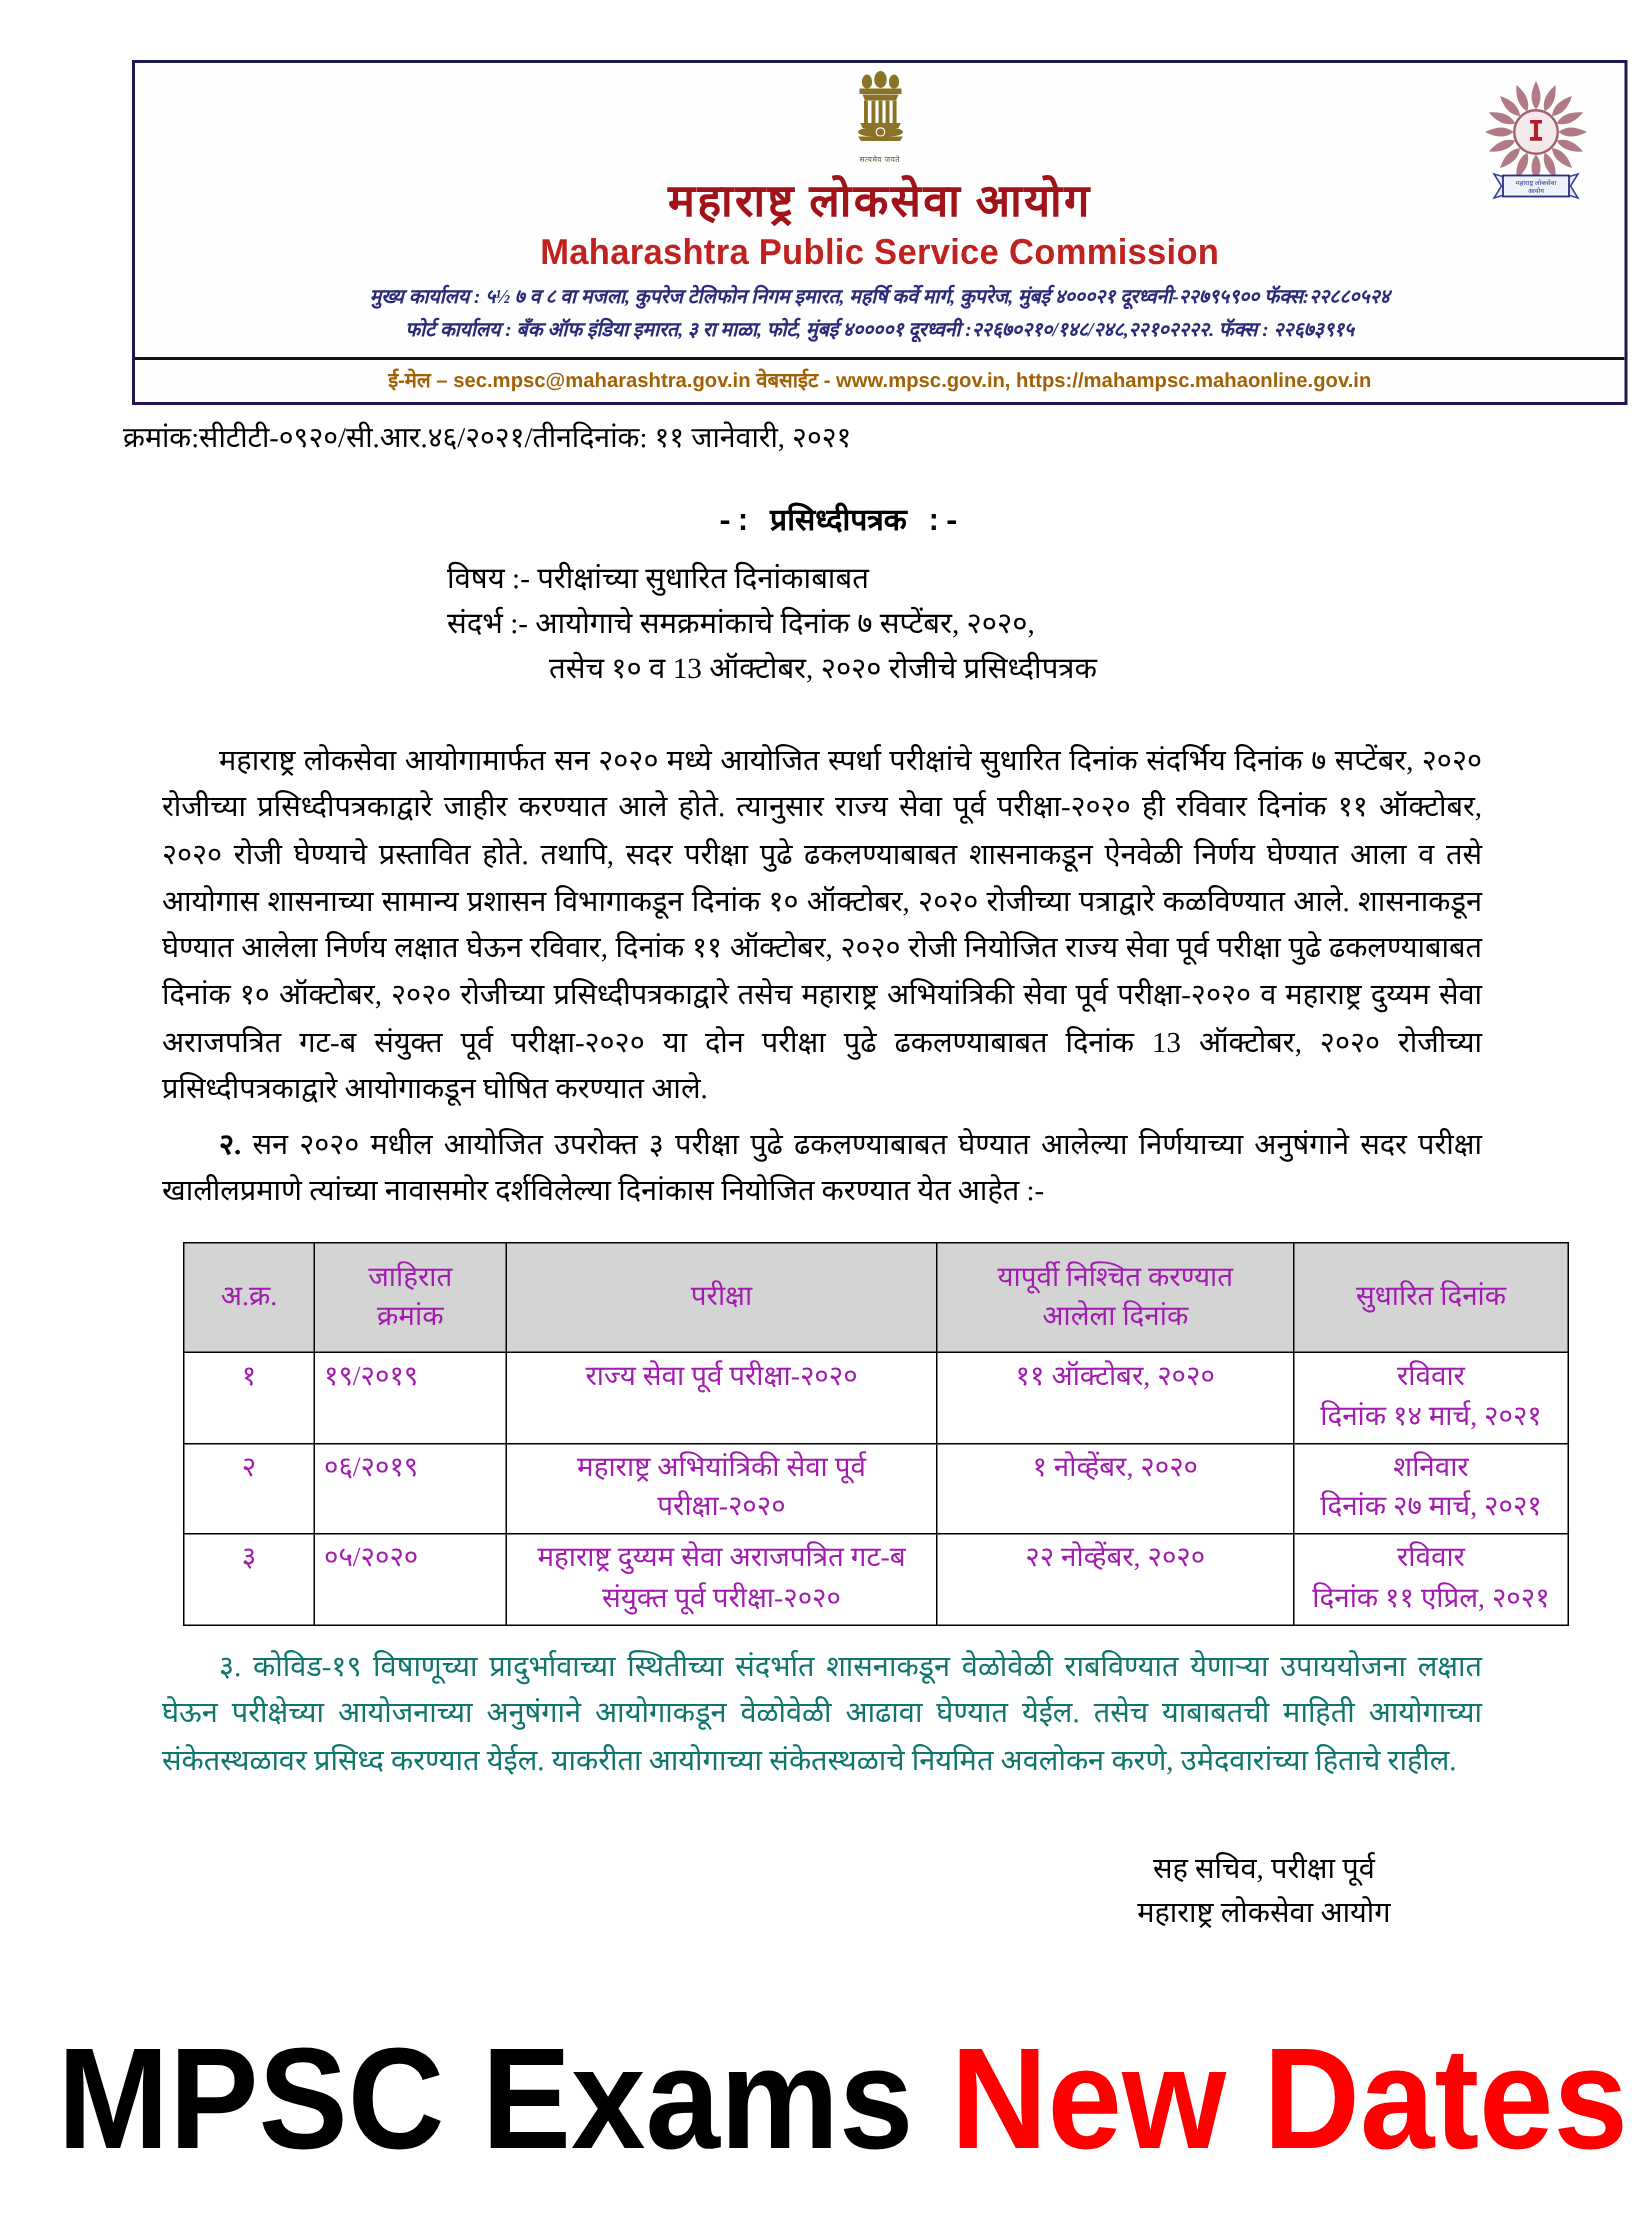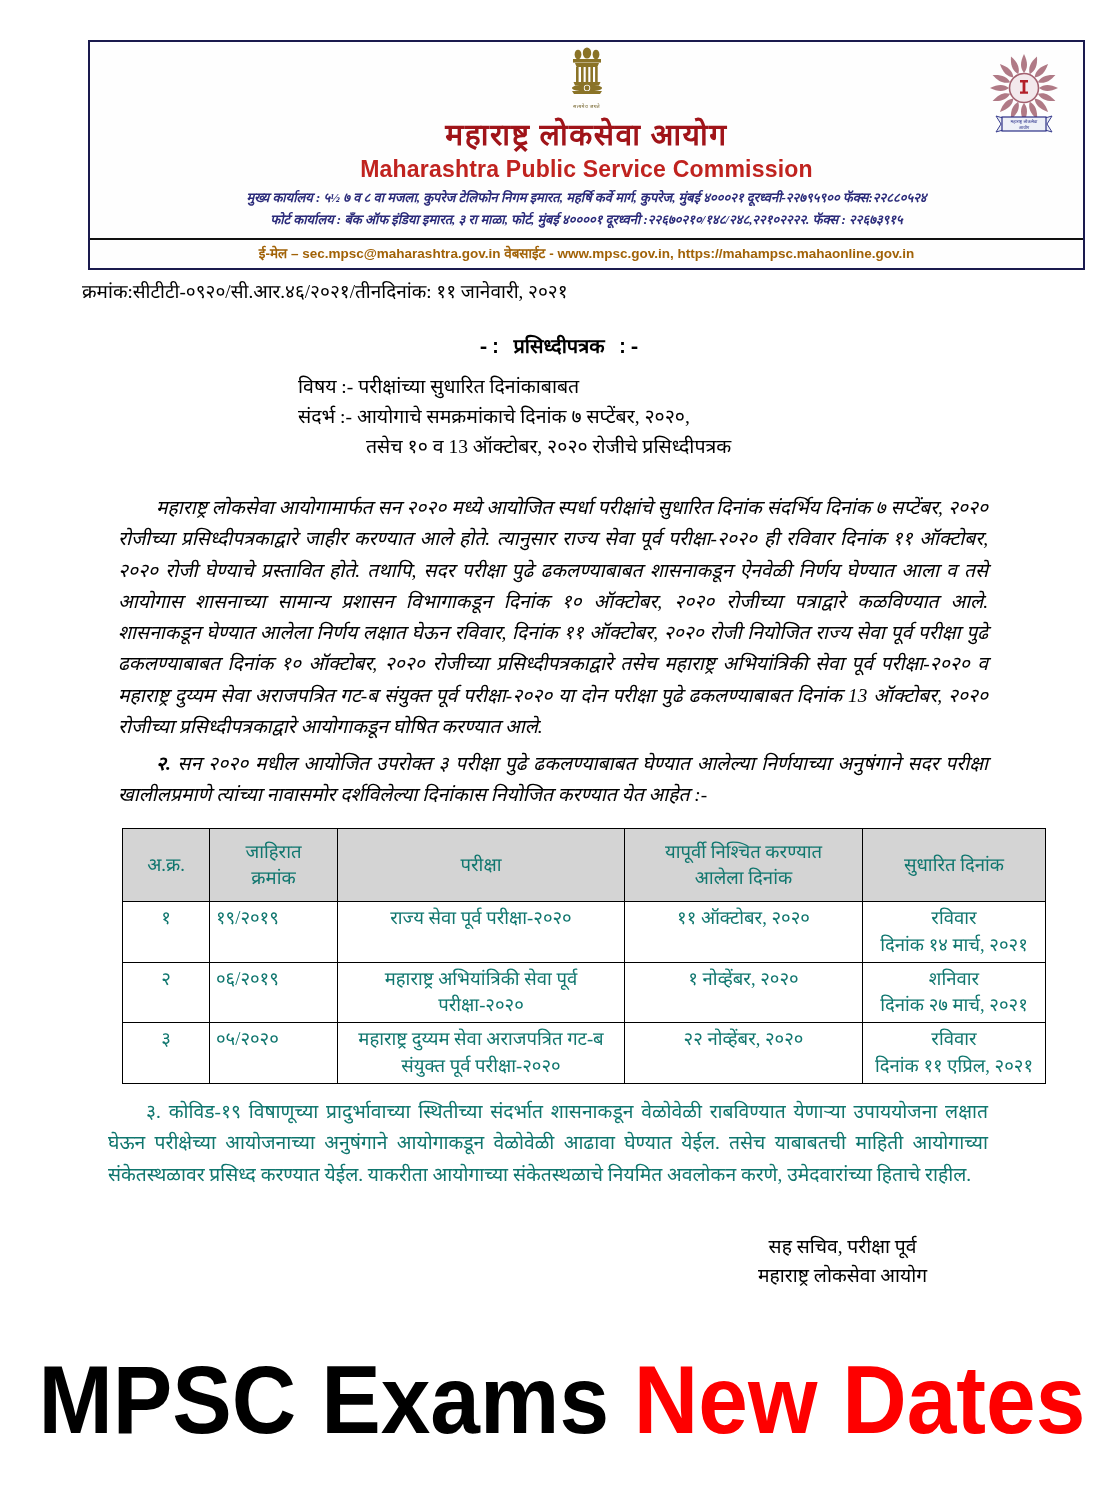--- a/index.html
+++ b/index.html
@@ -163,33 +163,33 @@
     left: 108px;
     top: 492px;
     width: 880px;
     font-family: "Liberation Serif", "DejaVu Serif", serif;
     font-size: 19.3px;
     line-height: 1.62;
     color: #000;
     text-align: justify;
     text-justify: inter-word;
   }
-  .body-wrap p { margin: 0 0 6px 10px; text-indent: 38px; font-style: italic; }
+  .body-wrap p { margin: 0 0 6px 0; text-indent: 38px; }
   .body-wrap p .numlead { font-weight: bold; }
 
   
   .exam-table {
     position: absolute;
     left: 122px;
     top: 828px;
     width: 858px;
     border-collapse: collapse;
     font-family: "Liberation Serif", "DejaVu Serif", serif;
     font-size: 18.5px;
-    color: #0f766e;
+    color: #a21caf;
     table-layout: fixed;
   }
   .exam-table th, .exam-table td {
     border: 1px solid #000;
     padding: 3px 6px;
     vertical-align: top;
   }
   .exam-table thead th {
     background: #d4d4d4;
     font-weight: normal;

